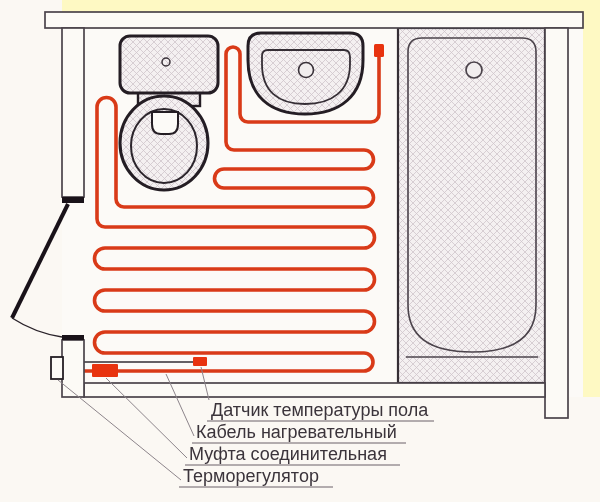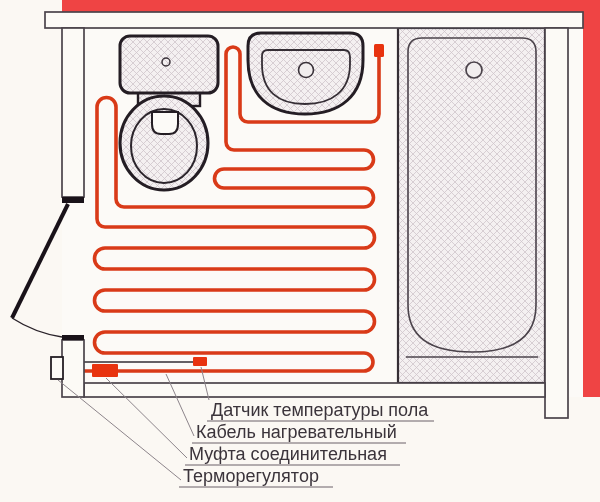--- a/index.html
+++ b/index.html
@@ -1,16 +1,16 @@
 <!DOCTYPE html>
 <html><head>
 <meta charset="utf-8">
 <style>
   html,body{margin:0;padding:0;background:#faf6f1;}
-  .stage{width:600px;height:502px;position:relative;background:#ef4444;overflow:hidden;text-align:center;}
+  .stage{width:600px;height:502px;position:relative;background:#fef9c3;overflow:hidden;text-align:center;}
   svg{display:block;}
   .lbl{font-family:"Liberation Sans","DejaVu Sans",sans-serif;font-size:18px;}
 </style>
 </head>
 <body>
 
 <div class="stage">
 <svg width="600" height="502" viewBox="0 0 600 502" xmlns="http://www.w3.org/2000/svg">
   <defs>
     <pattern id="ch" width="7" height="7" patternUnits="userSpaceOnUse">

